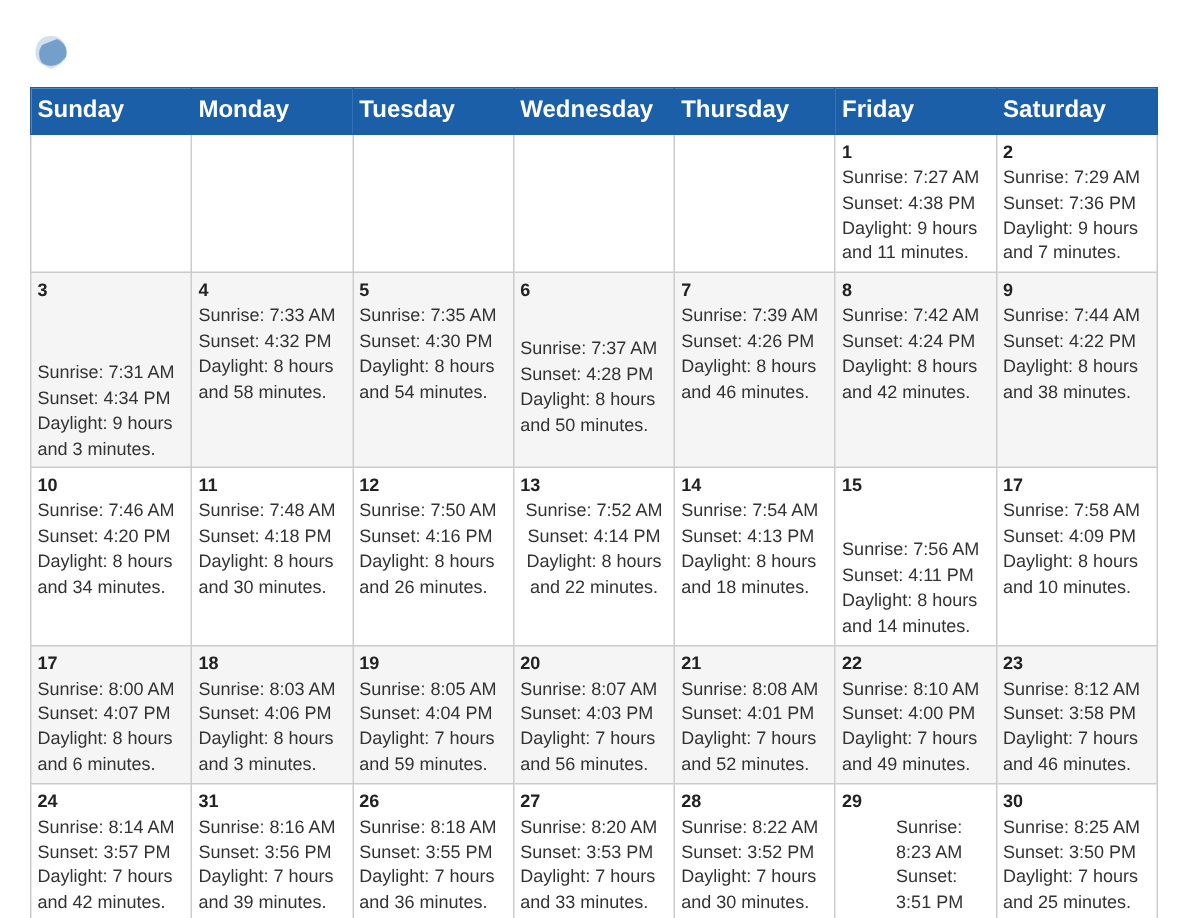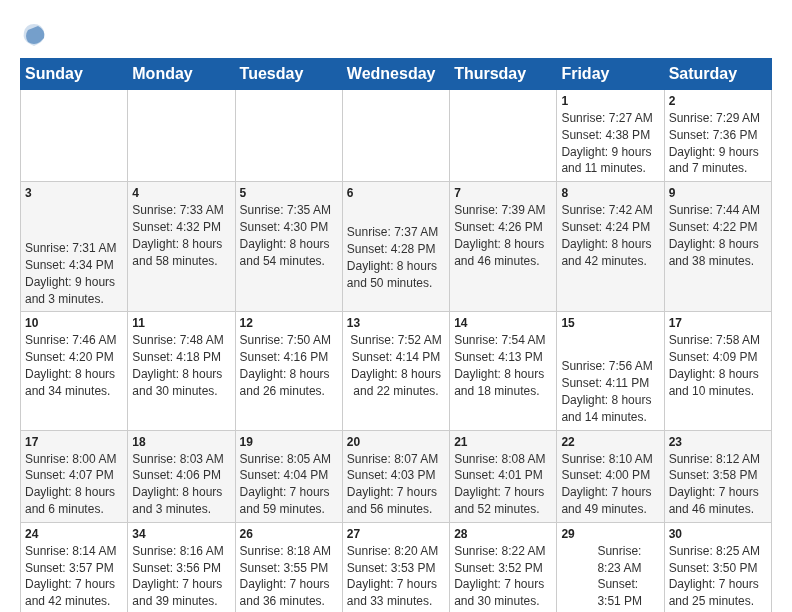--- a/index.html
+++ b/index.html
@@ -265,21 +265,21 @@
         </td>
       </tr>
       <tr>
         <td>
           <div class="day-number">24</div>
           <div class="day-info" style="white-space: pre-line;">Sunrise: 8:14 AM
 Sunset: 3:57 PM
 Daylight: 7 hours and 42 minutes.</div>
         </td>
         <td>
-          <div class="day-number">34</div>
+          <div class="day-number">31</div>
           <div class="day-info" style="white-space: pre-line;">Sunrise: 8:16 AM
 Sunset: 3:56 PM
 Daylight: 7 hours and 39 minutes.</div>
         </td>
         <td>
           <div class="day-number">26</div>
           <div class="day-info" style="white-space: pre-line;">Sunrise: 8:18 AM
 Sunset: 3:55 PM
 Daylight: 7 hours and 36 minutes.</div>
         </td>

